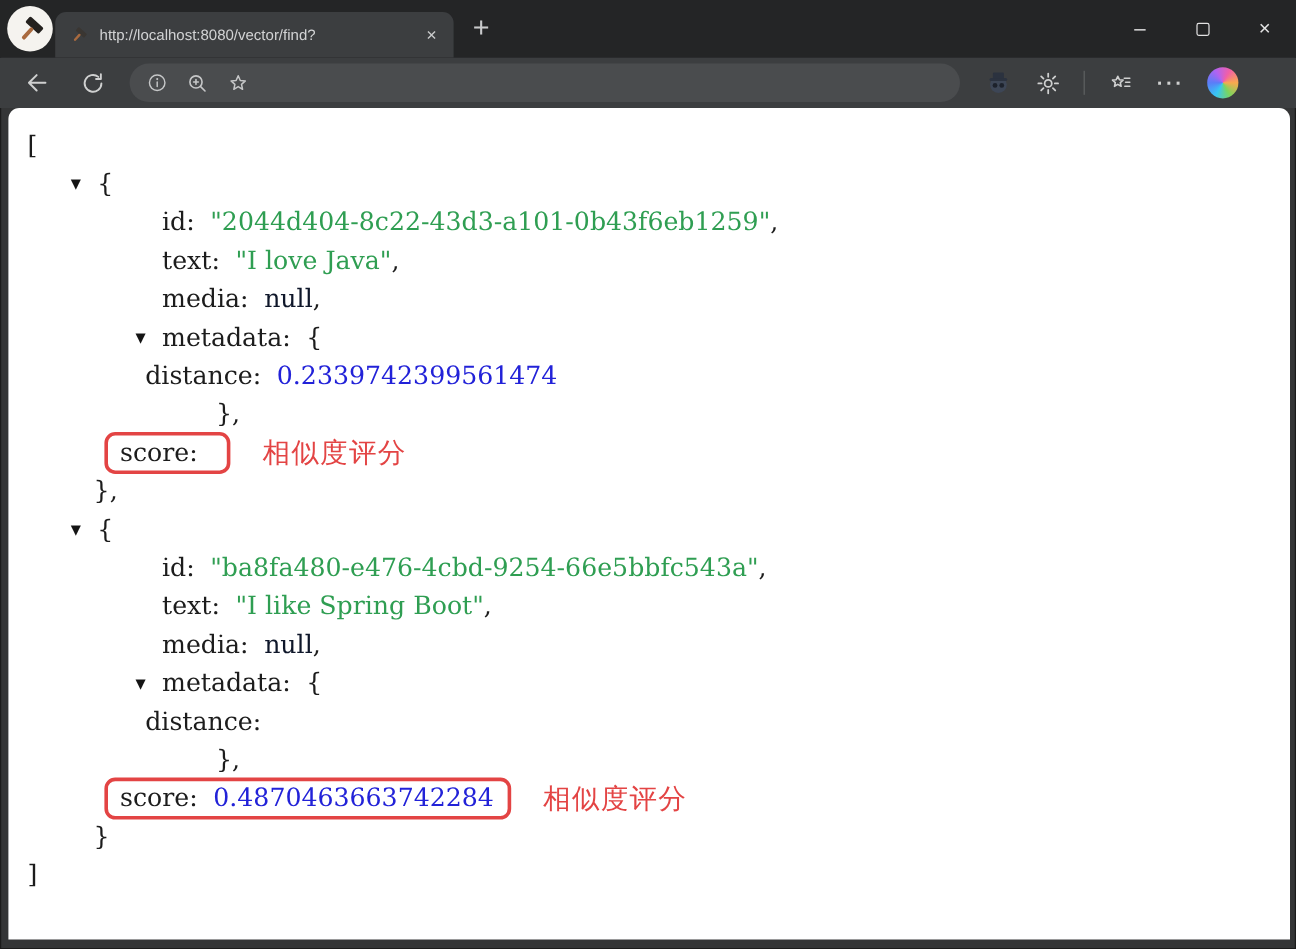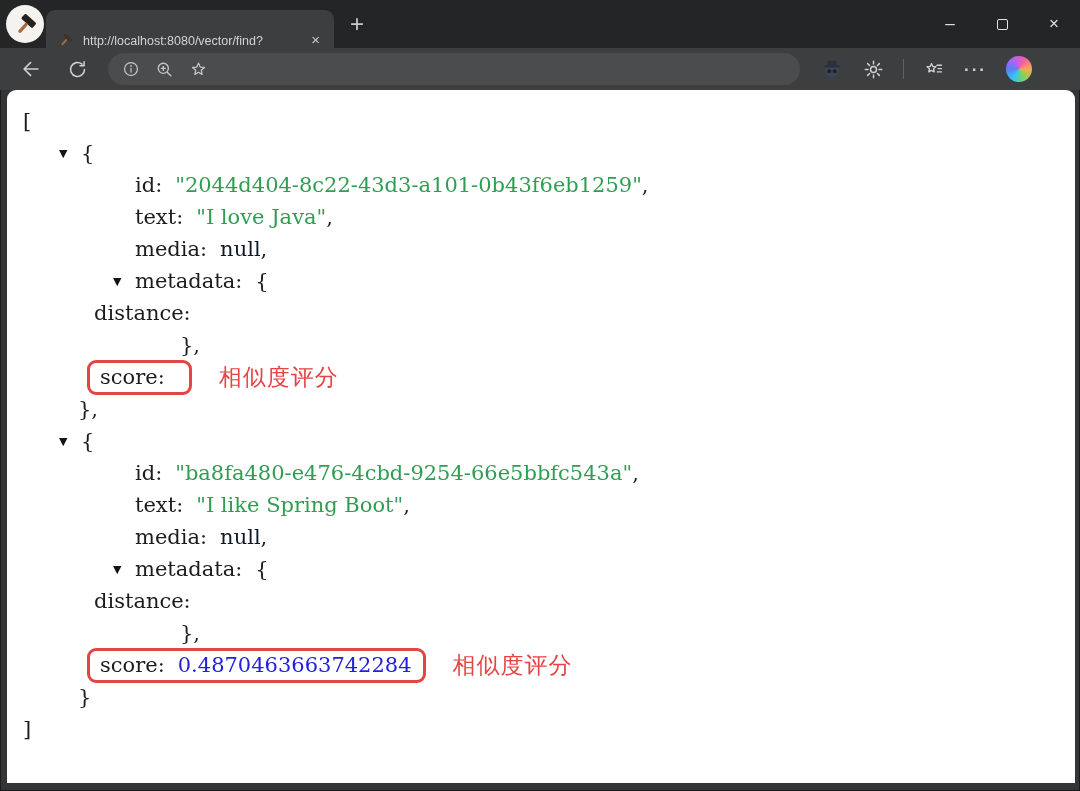--- a/index.html
+++ b/index.html
@@ -15,22 +15,22 @@
   .tabstrip {
     position:relative; height:48px; background:#242526;
     display:flex; align-items:flex-end; padding-left:6px;
   }
   .profile-circle {
     width:38px; height:38px; border-radius:50%; background:#f5f3ef;
     display:flex; align-items:center; justify-content:center;
     align-self:center; margin-right:2px; flex:none; cursor:pointer;
   }
   .tab {
-    width:288px; height:38px; background:#3c3e40;
-    border-radius:9px 9px 0 0; display:flex; align-items:flex-end;
+    width:332px; height:38px; background:#3c3e40;
+    border-radius:9px 9px 0 0; display:flex; align-items:center;
     padding:0 10px 0 12px; cursor:pointer;
   }
   .favicon { width:16px; height:16px; flex:none; display:flex; }
   .tab-title {
     flex:1; margin-left:9px; font-size:12.5px; color:#d2d3d4;
     white-space:nowrap; overflow:hidden;
   }
   .tab-close { flex:none; color:#c9cacb; font-size:15px; padding:0 4px; cursor:pointer; }
   .newtab {
     align-self:center; margin-left:16px; color:#c9cacb; font-size:24px;
@@ -87,21 +87,21 @@
          font-family:"DejaVu Sans",sans-serif; }
   .k   { color:#1c1c1c; margin-right:13px; }
   .s   { color:#2f9e52; }
   .n   { color:#2222d8; }
   .nul { color:#0f172a; }
   .p   { color:#1c1c1c; }
   .pl-bracket { padding-left:16px; }
   .pl-obj     { padding-left:50px; }
   .pl-prop    { padding-left:128px; }
   .pl-meta    { padding-left:104px; }
-  .pl-dist    { padding-left:87px; }
+  .pl-dist    { padding-left:114px; }
   .pl-mclose  { padding-left:173px; }
   .pl-score   { padding-left:58px;margin-left:36px; }
   .pl-oclose  { padding-left:71px; }
   .scorebox {
     display:inline-flex; align-items:center;
     border:3.5px solid #e34444; border-radius:9px;
     padding:2px 11px 3px 10px; margin-left:-14px;
   }
   .ann { color:#e34444; margin-left:27px; font-size:23px; letter-spacing:1px; }
 </style>
@@ -211,21 +211,21 @@
 
   <div class="content">
 
     <div class="jl pl-bracket"><span class="p">[</span></div>
 
     <div class="jl pl-obj"><span class="tri">▼</span><span class="p">{</span></div>
     <div class="jl pl-prop"><span class="k">id:</span><span class="s">"2044d404-8c22-43d3-a101-0b43f6eb1259"</span><span class="p">,</span></div>
     <div class="jl pl-prop"><span class="k">text:</span><span class="s">"I love Java"</span><span class="p">,</span></div>
     <div class="jl pl-prop"><span class="k">media:</span><span class="nul">null</span><span class="p">,</span></div>
     <div class="jl pl-meta"><span class="tri">▼</span><span class="k">metadata:</span><span class="p">{</span></div>
-    <div class="jl pl-dist"><span class="k">distance:</span></div>
+    <div class="jl pl-dist"><span class="k">distance:</span><span class="n">0.2339742399561474</span></div>
     <div class="jl pl-mclose"><span class="p">},</span></div>
     <div class="jl pl-score"><span class="scorebox"><span class="k">score:</span></span><span class="ann">相似度评分</span></div>
     <div class="jl pl-oclose"><span class="p">},</span></div>
 
     <div class="jl pl-obj"><span class="tri">▼</span><span class="p">{</span></div>
     <div class="jl pl-prop"><span class="k">id:</span><span class="s">"ba8fa480-e476-4cbd-9254-66e5bbfc543a"</span><span class="p">,</span></div>
     <div class="jl pl-prop"><span class="k">text:</span><span class="s">"I like Spring Boot"</span><span class="p">,</span></div>
     <div class="jl pl-prop"><span class="k">media:</span><span class="nul">null</span><span class="p">,</span></div>
     <div class="jl pl-meta"><span class="tri">▼</span><span class="k">metadata:</span><span class="p">{</span></div>
     <div class="jl pl-dist"><span class="k">distance:</span></div>

